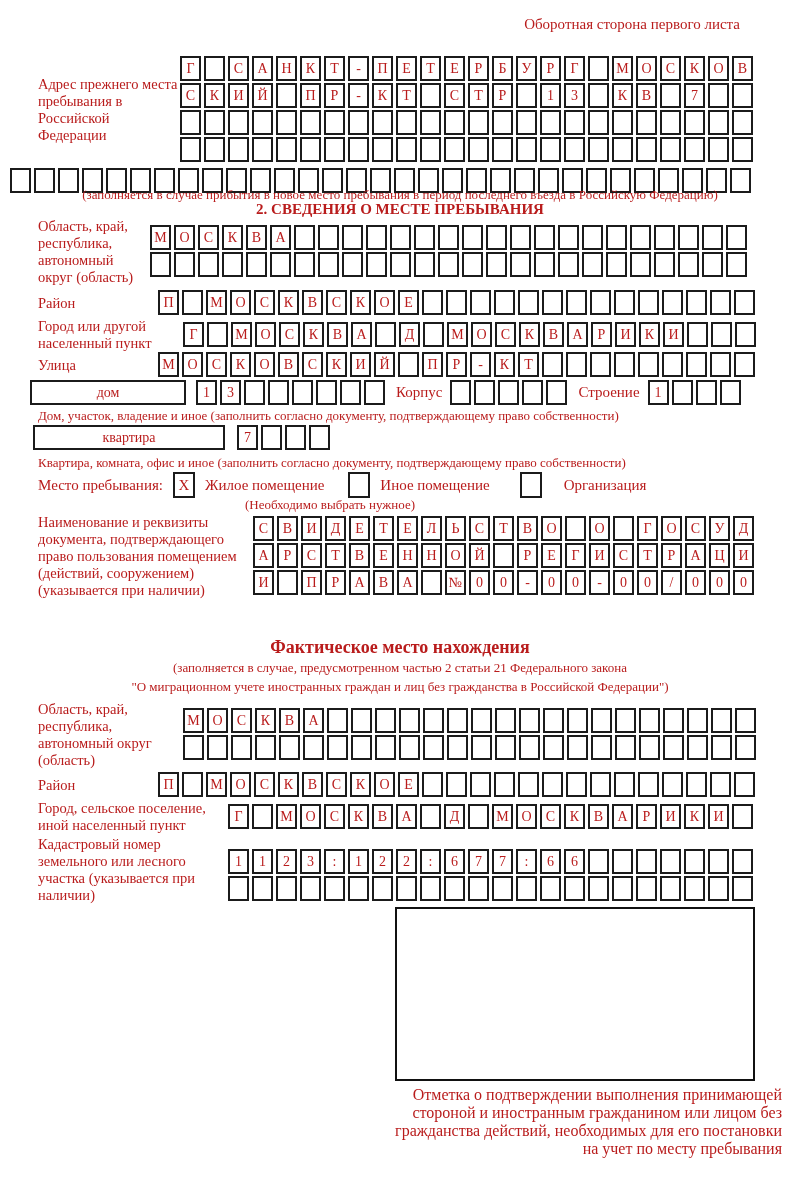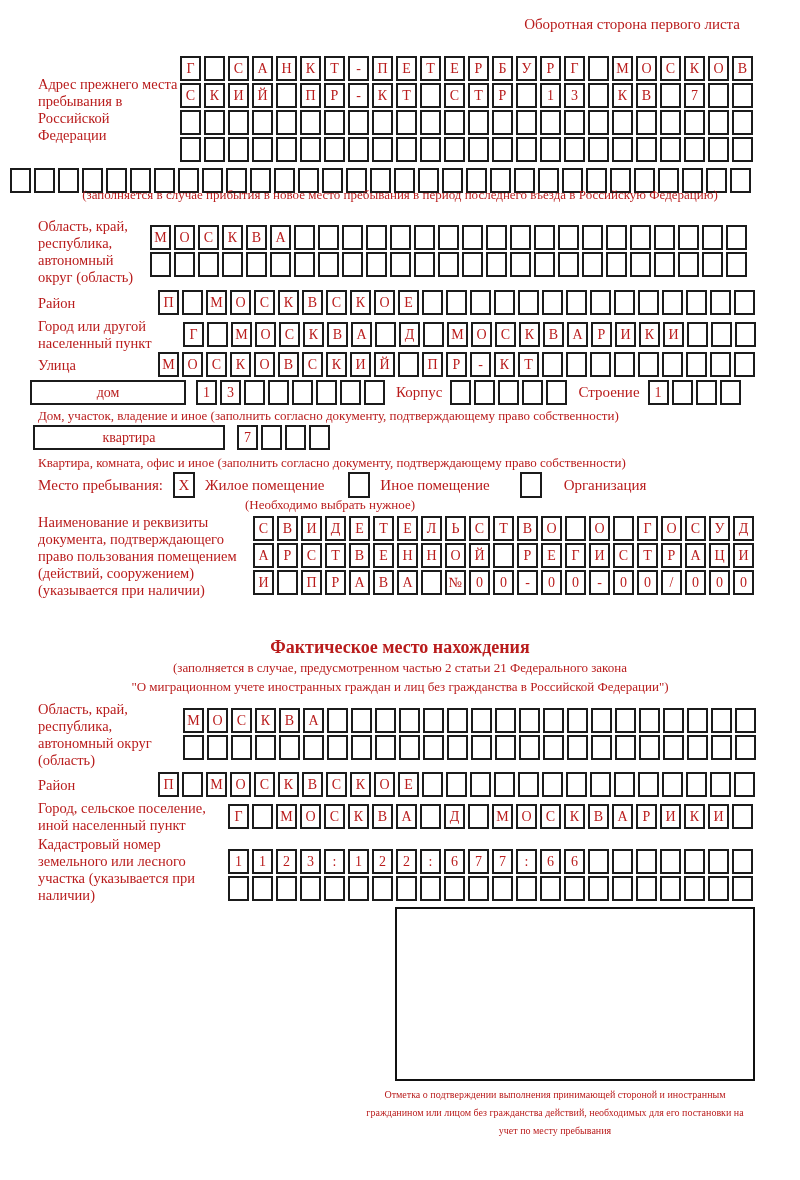--- a/index.html
+++ b/index.html
@@ -42,41 +42,42 @@
   .f-doc{top:514px;left:38px;}  .f-doc .lbl{width:208px;margin-right:7px;}
   .fact-title{top:637px;left:0;width:800px;font-size:18px;}
   .fact-n1{top:660px;left:0;width:800px;}
   .fact-n2{top:679px;left:0;width:800px;}
   .f-regionF{top:701px;left:38px;}   .f-regionF .lbl{width:132px;margin-right:13px;}
   .f-districtF{top:772px;left:38px;} .f-districtF .lbl{width:120px;}
   .f-cityF{top:800px;left:38px;}     .f-cityF .lbl{width:190px;}
   .f-cad{top:836px;left:38px;}       .f-cad .lbl{width:168px;margin-right:22px;}
   .f-cad .rows{margin-top:12px;}
   .stamp-box{top:907px;left:395px;width:356px;height:170px;border:2px solid #111;background:#fff;}
-  .stamp-cap{top:1086px;left:361px;width:388px;text-align:center;font-size:10px;line-height:18px;}
+  .stamp-cap{top:1086px;left:394px;width:388px;text-align:right;font-size:16px;line-height:18px;}
 </style>
 </head>
 <body>
 
 <div class="page">
 
   <div class="abs hdr-note">Оборотная сторона первого листа</div>
 
   <div class="abs field f-prev">
     <div class="lbl">Адрес прежнего места пребывания в Российской Федерации</div>
     <div class="rows">
       <div class="cellrow"><span class="cell">Г</span><span class="cell">&nbsp;</span><span class="cell">С</span><span class="cell">А</span><span class="cell">Н</span><span class="cell">К</span><span class="cell">Т</span><span class="cell">-</span><span class="cell">П</span><span class="cell">Е</span><span class="cell">Т</span><span class="cell">Е</span><span class="cell">Р</span><span class="cell">Б</span><span class="cell">У</span><span class="cell">Р</span><span class="cell">Г</span><span class="cell">&nbsp;</span><span class="cell">М</span><span class="cell">О</span><span class="cell">С</span><span class="cell">К</span><span class="cell">О</span><span class="cell">В</span></div>
       <div class="cellrow"><span class="cell">С</span><span class="cell">К</span><span class="cell">И</span><span class="cell">Й</span><span class="cell">&nbsp;</span><span class="cell">П</span><span class="cell">Р</span><span class="cell">-</span><span class="cell">К</span><span class="cell">Т</span><span class="cell">&nbsp;</span><span class="cell">С</span><span class="cell">Т</span><span class="cell">Р</span><span class="cell">&nbsp;</span><span class="cell">1</span><span class="cell">3</span><span class="cell">&nbsp;</span><span class="cell">К</span><span class="cell">В</span><span class="cell">&nbsp;</span><span class="cell">7</span><span class="cell">&nbsp;</span><span class="cell">&nbsp;</span></div>
       <div class="cellrow"><span class="cell">&nbsp;</span><span class="cell">&nbsp;</span><span class="cell">&nbsp;</span><span class="cell">&nbsp;</span><span class="cell">&nbsp;</span><span class="cell">&nbsp;</span><span class="cell">&nbsp;</span><span class="cell">&nbsp;</span><span class="cell">&nbsp;</span><span class="cell">&nbsp;</span><span class="cell">&nbsp;</span><span class="cell">&nbsp;</span><span class="cell">&nbsp;</span><span class="cell">&nbsp;</span><span class="cell">&nbsp;</span><span class="cell">&nbsp;</span><span class="cell">&nbsp;</span><span class="cell">&nbsp;</span><span class="cell">&nbsp;</span><span class="cell">&nbsp;</span><span class="cell">&nbsp;</span><span class="cell">&nbsp;</span><span class="cell">&nbsp;</span><span class="cell">&nbsp;</span></div>
       <div class="cellrow"><span class="cell">&nbsp;</span><span class="cell">&nbsp;</span><span class="cell">&nbsp;</span><span class="cell">&nbsp;</span><span class="cell">&nbsp;</span><span class="cell">&nbsp;</span><span class="cell">&nbsp;</span><span class="cell">&nbsp;</span><span class="cell">&nbsp;</span><span class="cell">&nbsp;</span><span class="cell">&nbsp;</span><span class="cell">&nbsp;</span><span class="cell">&nbsp;</span><span class="cell">&nbsp;</span><span class="cell">&nbsp;</span><span class="cell">&nbsp;</span><span class="cell">&nbsp;</span><span class="cell">&nbsp;</span><span class="cell">&nbsp;</span><span class="cell">&nbsp;</span><span class="cell">&nbsp;</span><span class="cell">&nbsp;</span><span class="cell">&nbsp;</span><span class="cell">&nbsp;</span></div>
     </div>
   </div>
   <div class="abs cellrow row-full"><span class="cell">&nbsp;</span><span class="cell">&nbsp;</span><span class="cell">&nbsp;</span><span class="cell">&nbsp;</span><span class="cell">&nbsp;</span><span class="cell">&nbsp;</span><span class="cell">&nbsp;</span><span class="cell">&nbsp;</span><span class="cell">&nbsp;</span><span class="cell">&nbsp;</span><span class="cell">&nbsp;</span><span class="cell">&nbsp;</span><span class="cell">&nbsp;</span><span class="cell">&nbsp;</span><span class="cell">&nbsp;</span><span class="cell">&nbsp;</span><span class="cell">&nbsp;</span><span class="cell">&nbsp;</span><span class="cell">&nbsp;</span><span class="cell">&nbsp;</span><span class="cell">&nbsp;</span><span class="cell">&nbsp;</span><span class="cell">&nbsp;</span><span class="cell">&nbsp;</span><span class="cell">&nbsp;</span><span class="cell">&nbsp;</span><span class="cell">&nbsp;</span><span class="cell">&nbsp;</span><span class="cell">&nbsp;</span><span class="cell">&nbsp;</span><span class="cell">&nbsp;</span></div>
   <div class="abs cap cap1 center">(заполняется в случае прибытия в новое место пребывания в период последнего въезда в Российскую Федерацию)</div>
 
+  <div class="abs sec2-title center bold">2. СВЕДЕНИЯ О МЕСТЕ ПРЕБЫВАНИЯ</div>
 
   <div class="abs field f-region2">
     <div class="lbl">Область, край, республика, автономный округ (область)</div>
     <div class="rows">
       <div class="cellrow"><span class="cell">М</span><span class="cell">О</span><span class="cell">С</span><span class="cell">К</span><span class="cell">В</span><span class="cell">А</span><span class="cell">&nbsp;</span><span class="cell">&nbsp;</span><span class="cell">&nbsp;</span><span class="cell">&nbsp;</span><span class="cell">&nbsp;</span><span class="cell">&nbsp;</span><span class="cell">&nbsp;</span><span class="cell">&nbsp;</span><span class="cell">&nbsp;</span><span class="cell">&nbsp;</span><span class="cell">&nbsp;</span><span class="cell">&nbsp;</span><span class="cell">&nbsp;</span><span class="cell">&nbsp;</span><span class="cell">&nbsp;</span><span class="cell">&nbsp;</span><span class="cell">&nbsp;</span><span class="cell">&nbsp;</span><span class="cell">&nbsp;</span></div>
       <div class="cellrow"><span class="cell">&nbsp;</span><span class="cell">&nbsp;</span><span class="cell">&nbsp;</span><span class="cell">&nbsp;</span><span class="cell">&nbsp;</span><span class="cell">&nbsp;</span><span class="cell">&nbsp;</span><span class="cell">&nbsp;</span><span class="cell">&nbsp;</span><span class="cell">&nbsp;</span><span class="cell">&nbsp;</span><span class="cell">&nbsp;</span><span class="cell">&nbsp;</span><span class="cell">&nbsp;</span><span class="cell">&nbsp;</span><span class="cell">&nbsp;</span><span class="cell">&nbsp;</span><span class="cell">&nbsp;</span><span class="cell">&nbsp;</span><span class="cell">&nbsp;</span><span class="cell">&nbsp;</span><span class="cell">&nbsp;</span><span class="cell">&nbsp;</span><span class="cell">&nbsp;</span><span class="cell">&nbsp;</span></div>
     </div>
   </div>
 
   <div class="abs field f-district2">

